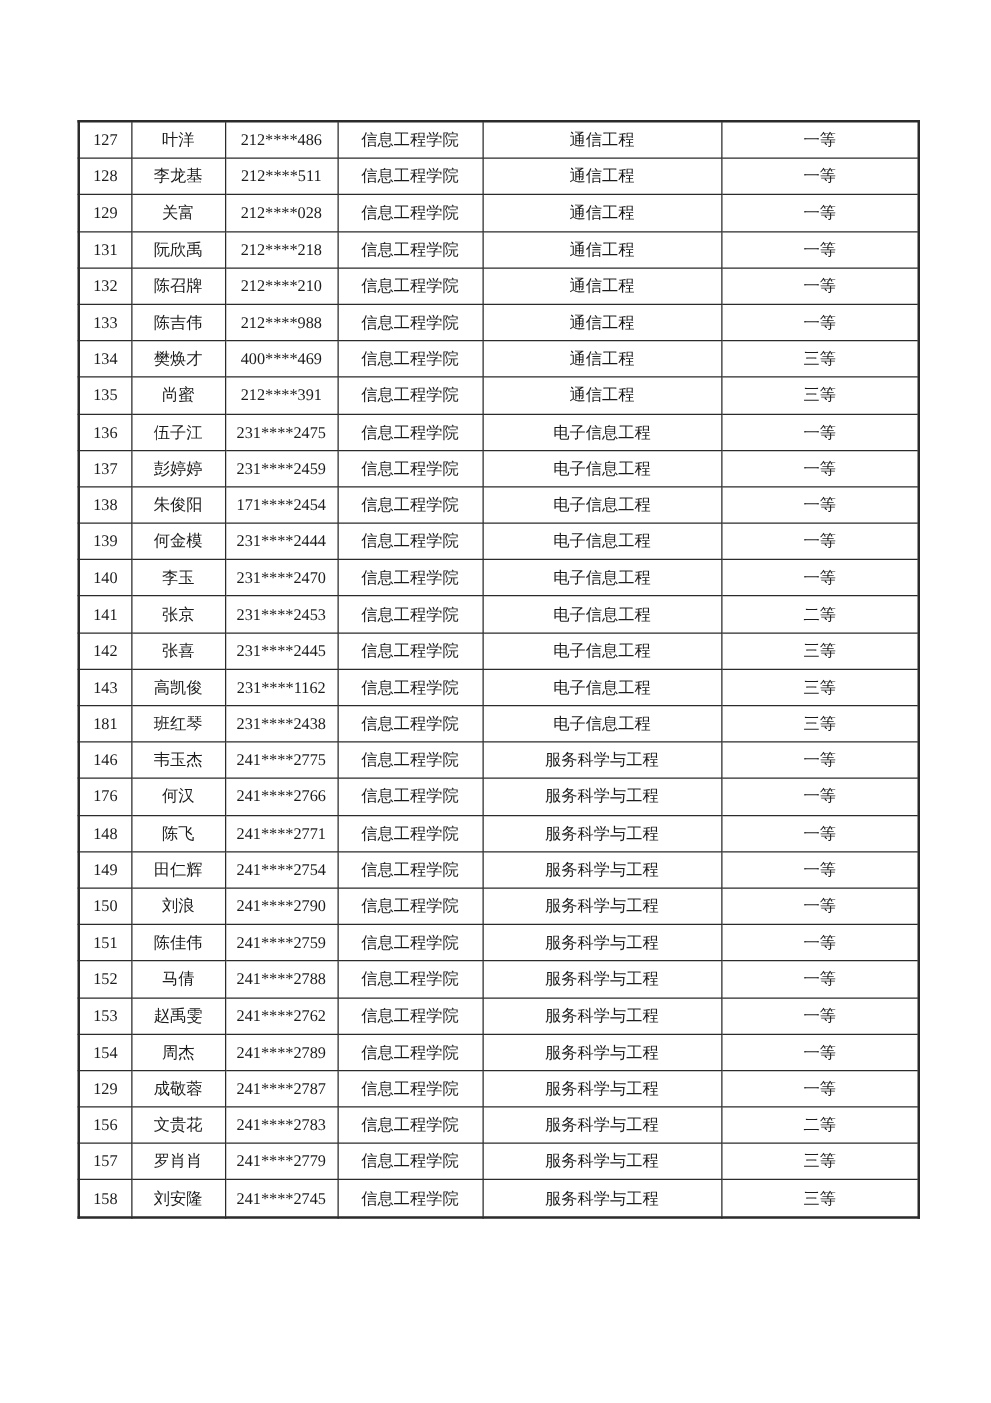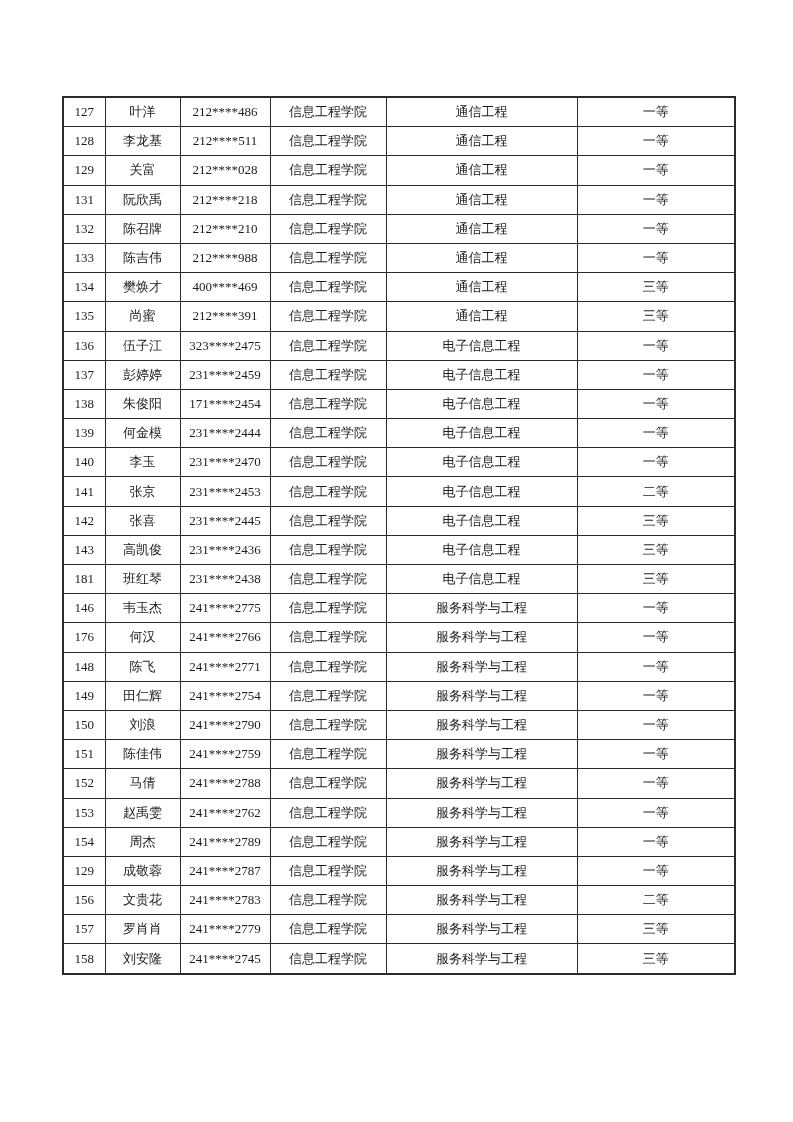--- a/index.html
+++ b/index.html
@@ -117,21 +117,21 @@
           <td>135</td>
           <td>尚蜜</td>
           <td>212****391</td>
           <td>信息工程学院</td>
           <td>通信工程</td>
           <td>三等</td>
         </tr>
         <tr>
           <td>136</td>
           <td>伍子江</td>
-          <td>323****2475</td>
+          <td>231****2475</td>
           <td>信息工程学院</td>
           <td>电子信息工程</td>
           <td>一等</td>
         </tr>
         <tr>
           <td>137</td>
           <td>彭婷婷</td>
           <td>231****2459</td>
           <td>信息工程学院</td>
           <td>电子信息工程</td>
@@ -173,21 +173,21 @@
           <td>142</td>
           <td>张喜</td>
           <td>231****2445</td>
           <td>信息工程学院</td>
           <td>电子信息工程</td>
           <td>三等</td>
         </tr>
         <tr>
           <td>143</td>
           <td>高凯俊</td>
-          <td>231****2436</td>
+          <td>231****1162</td>
           <td>信息工程学院</td>
           <td>电子信息工程</td>
           <td>三等</td>
         </tr>
         <tr>
           <td>181</td>
           <td>班红琴</td>
           <td>231****2438</td>
           <td>信息工程学院</td>
           <td>电子信息工程</td>

